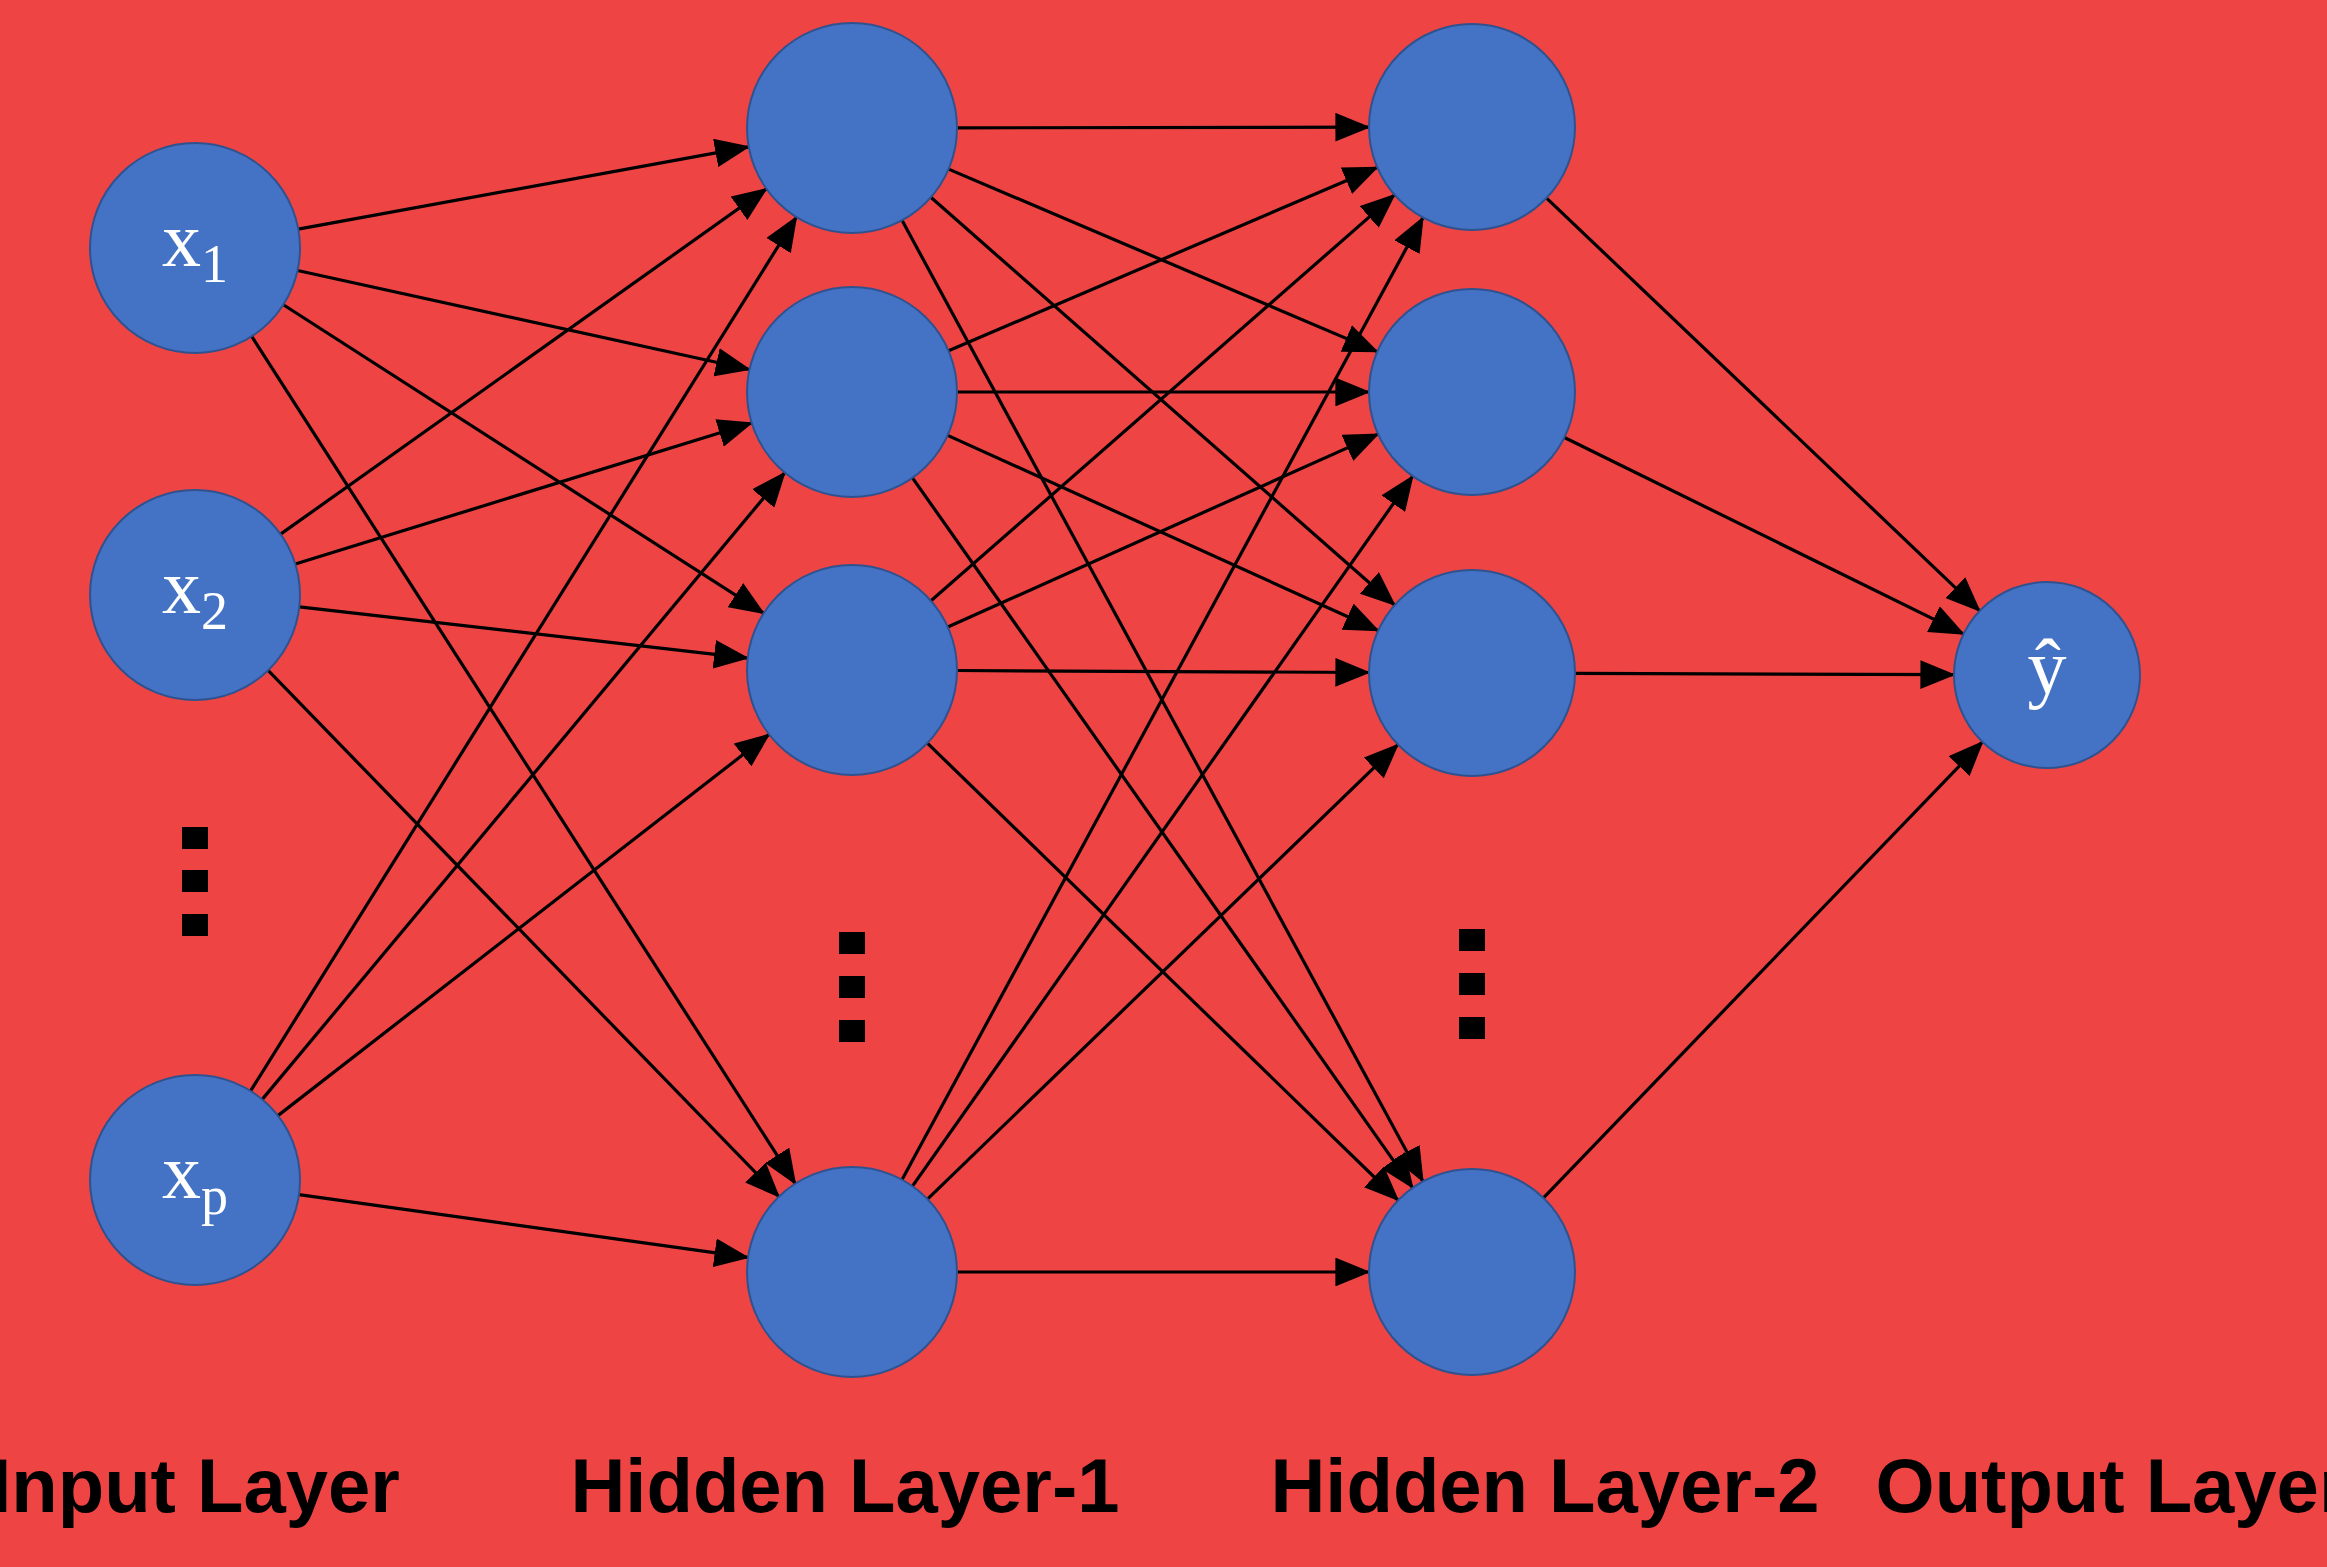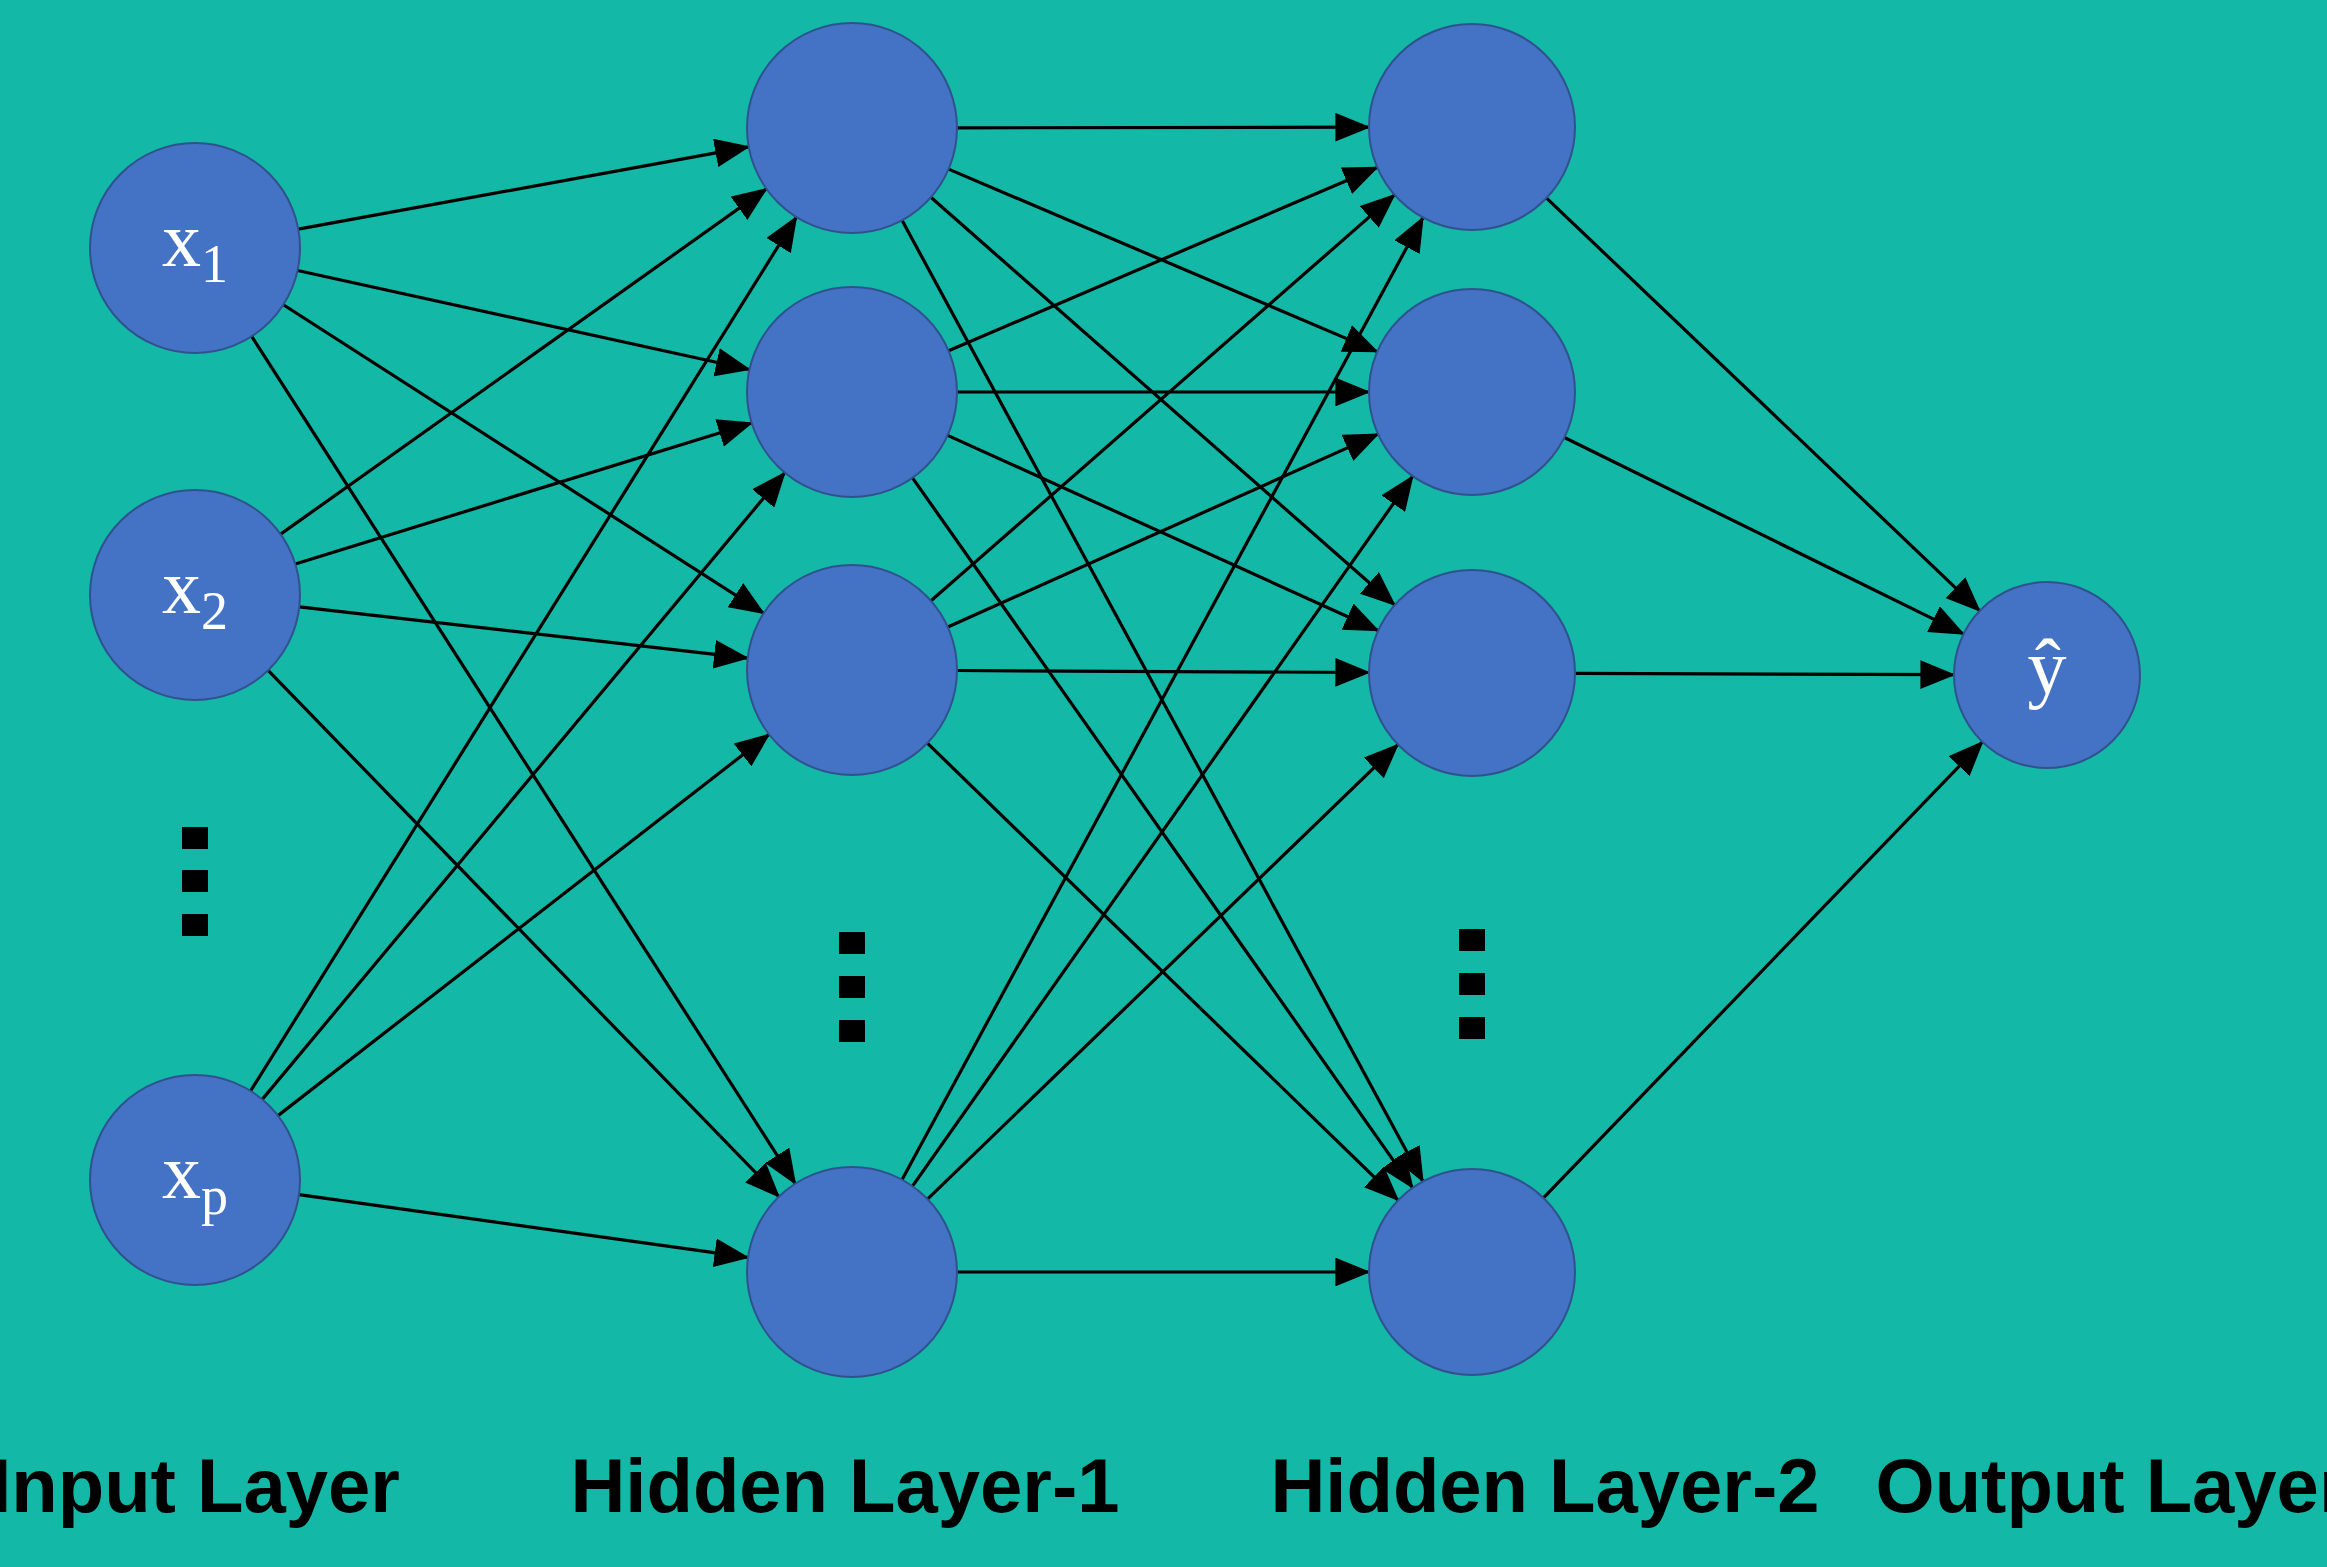--- a/index.html
+++ b/index.html
@@ -7,21 +7,21 @@
     padding: 0;
     background: #ffffff;
   }
   body {
     font-family: "Liberation Sans", sans-serif;
   }
   #canvas {
     position: relative;
     width: 2327px;
     height: 1567px;
-    background: #14b8a6;
+    background: #ef4444;
     overflow: hidden;
   }
   #net-svg {
     position: absolute;
     left: 0;
     top: 0;
     width: 2327px;
     height: 1567px;
     display: block;
   }

